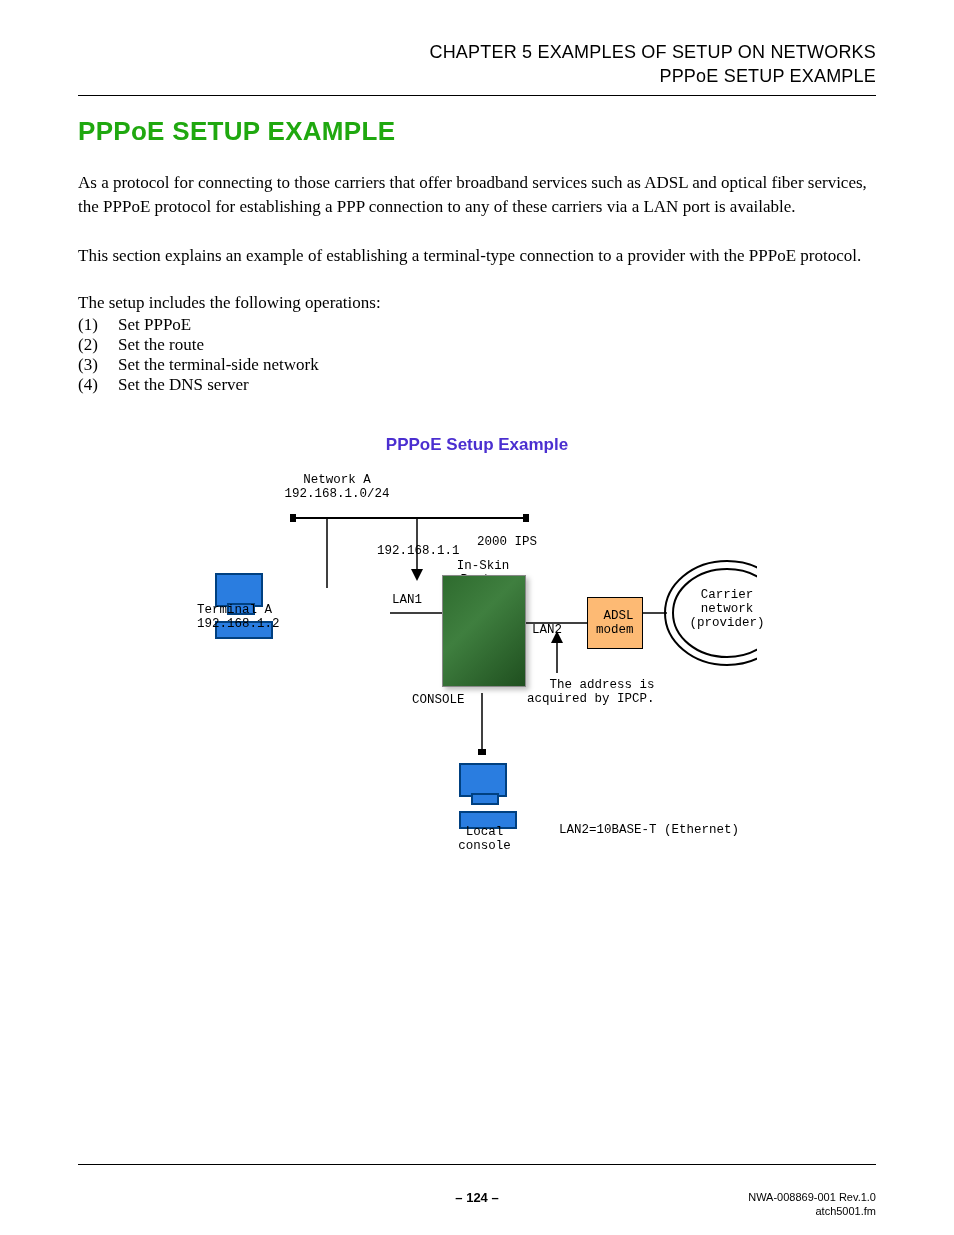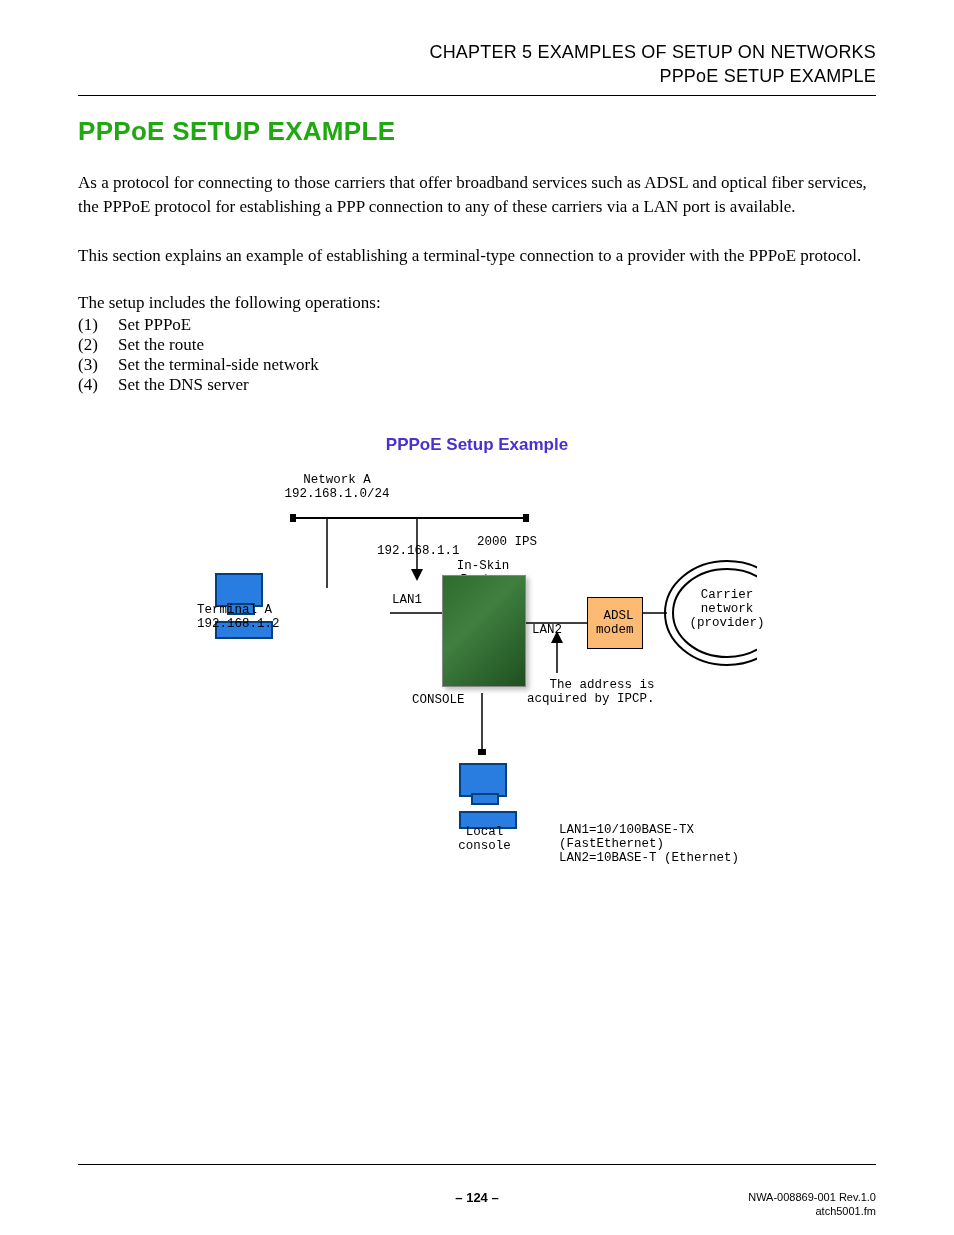--- a/index.html
+++ b/index.html
@@ -217,21 +217,20 @@
       <div>(provider)</div>
     </div>
 
     <div style="position:absolute; left:262px; top:290px;">
       <div class="monitor"></div>
       <div class="pc-body"></div>
     </div>
     <div class="d-label" style="left:240px; top:352px; width:95px;">Local console</div>
 
     <div class="d-label" style="left:362px; top:350px; text-align:left;">
-      <div>LAN1=10/100BASE-TX (FastEthernet)</div>
       <div>LAN2=10BASE-T (Ethernet)</div>
     </div>
   </div>
 </div>
 
 <hr class="hr-bottom">
 <div class="footer">
   <div class="pg">– 124 –</div>
   <div class="rt">
     <div>NWA-008869-001 Rev.1.0</div>

